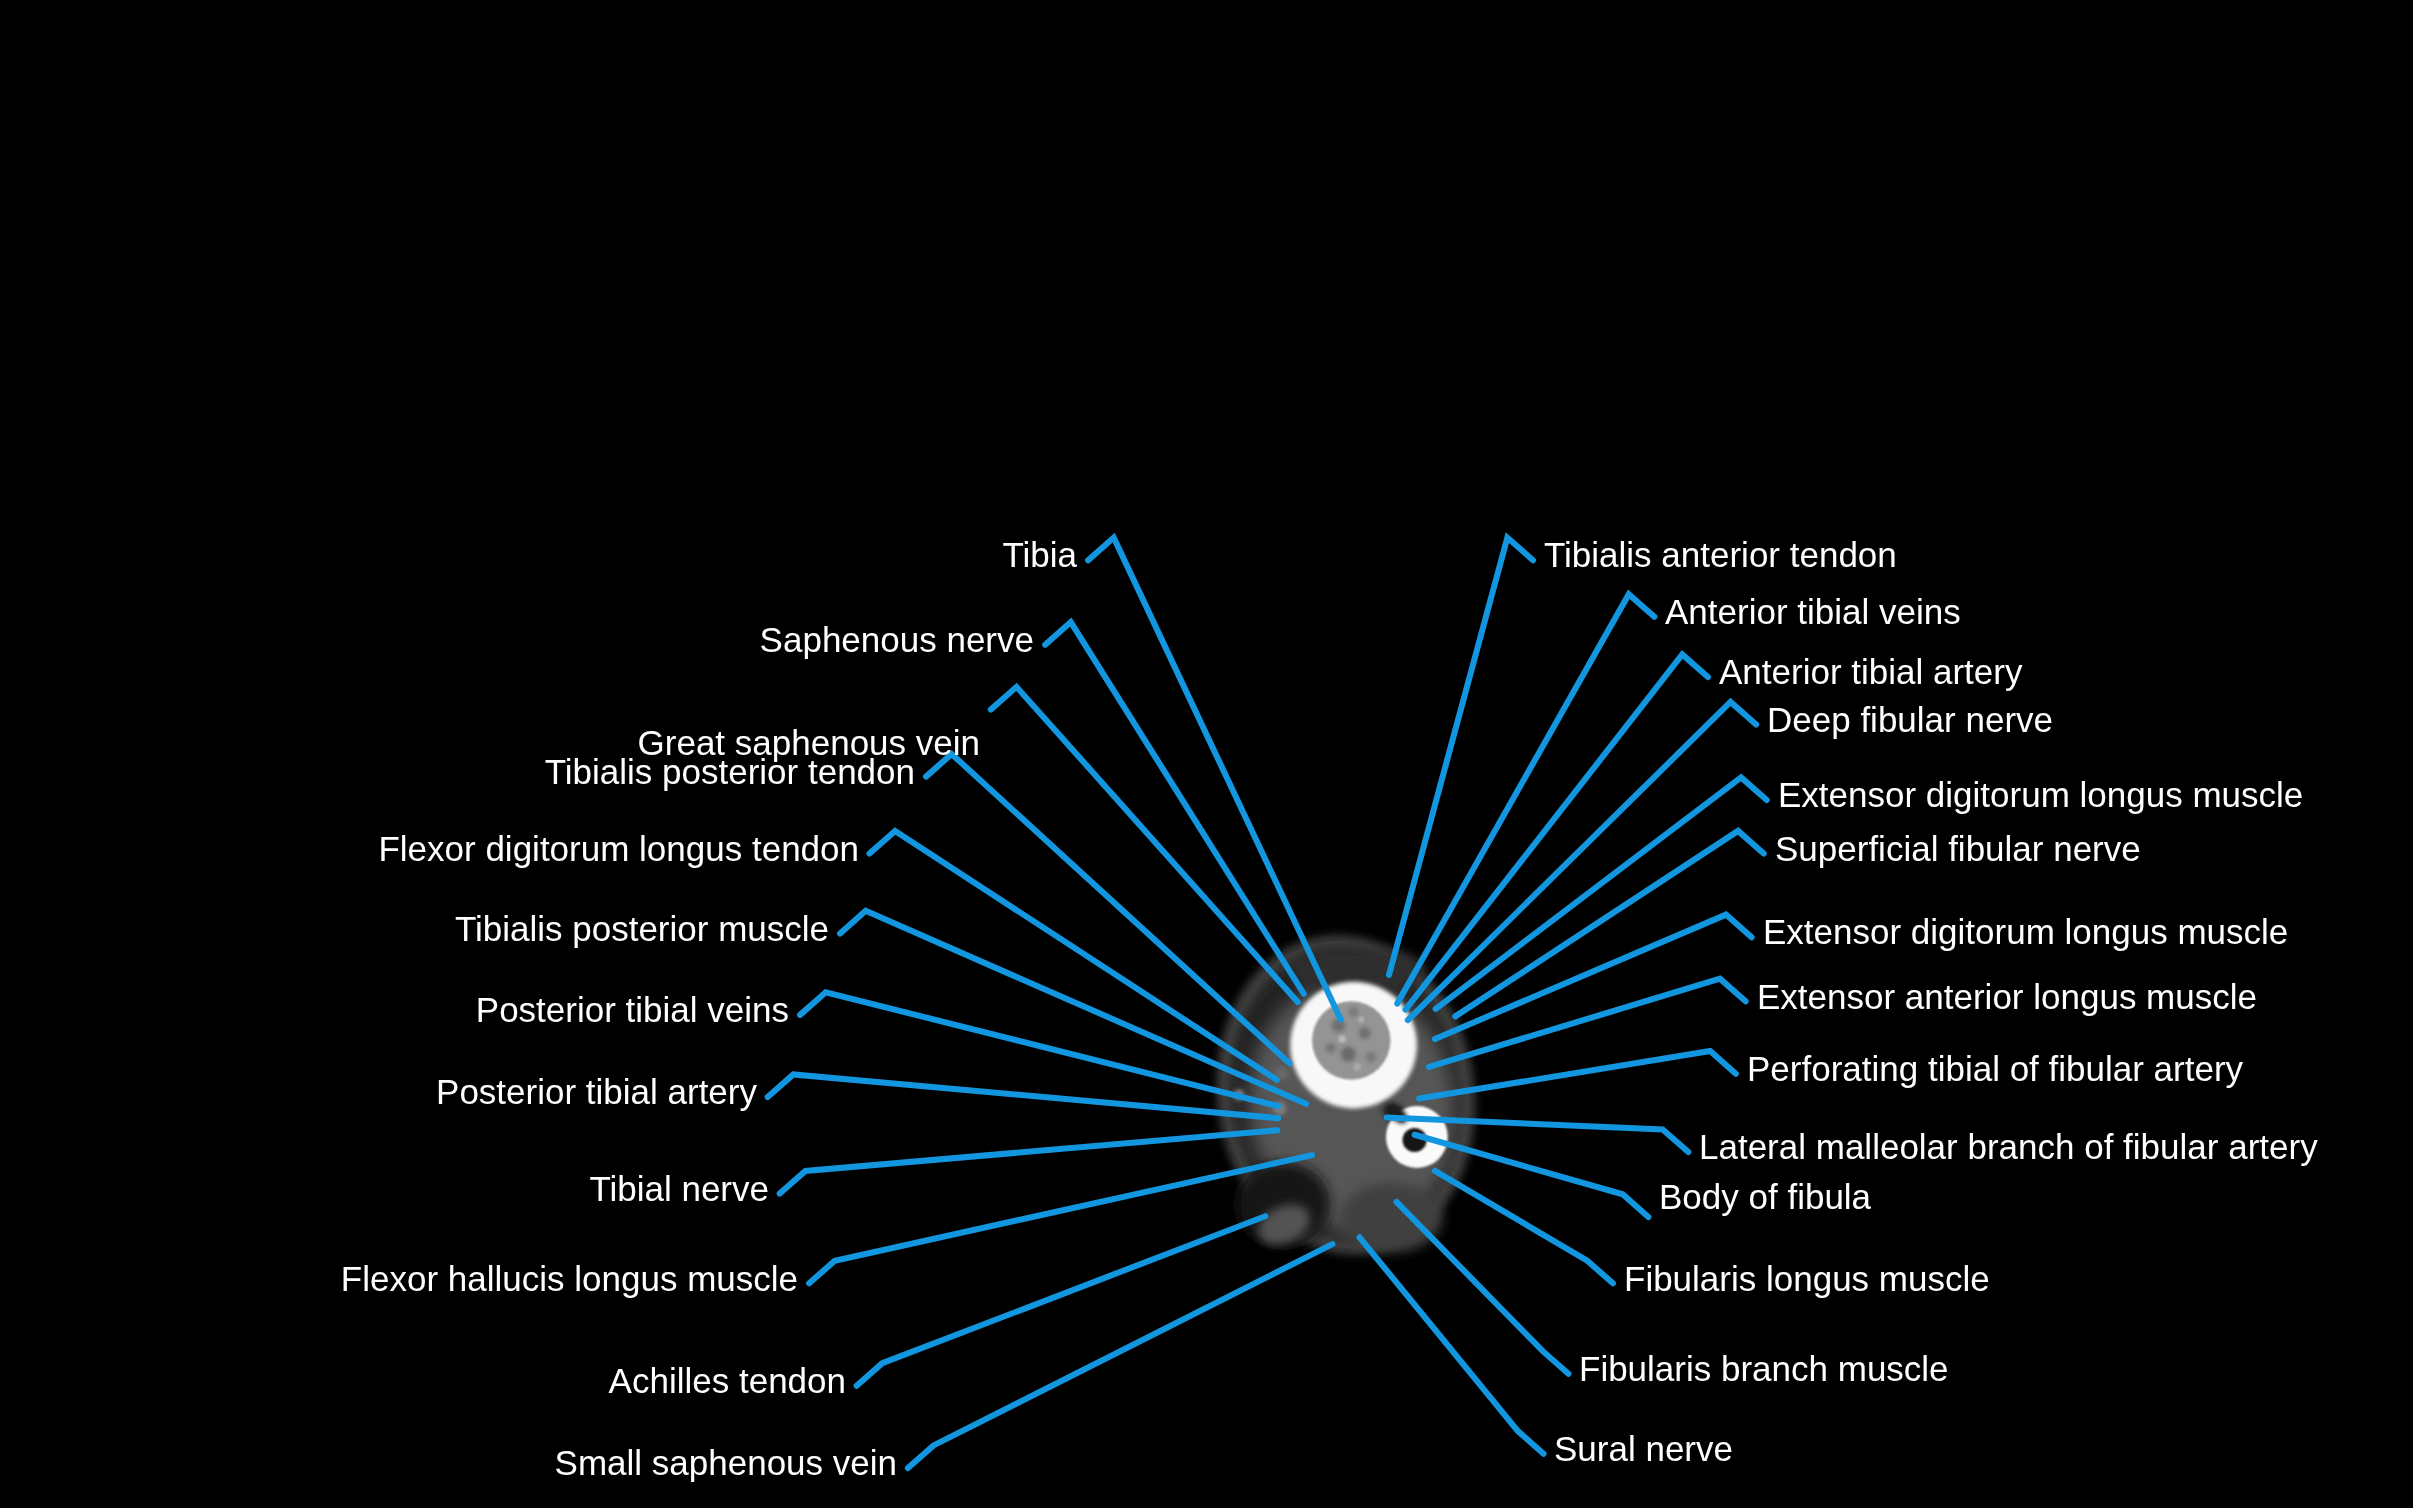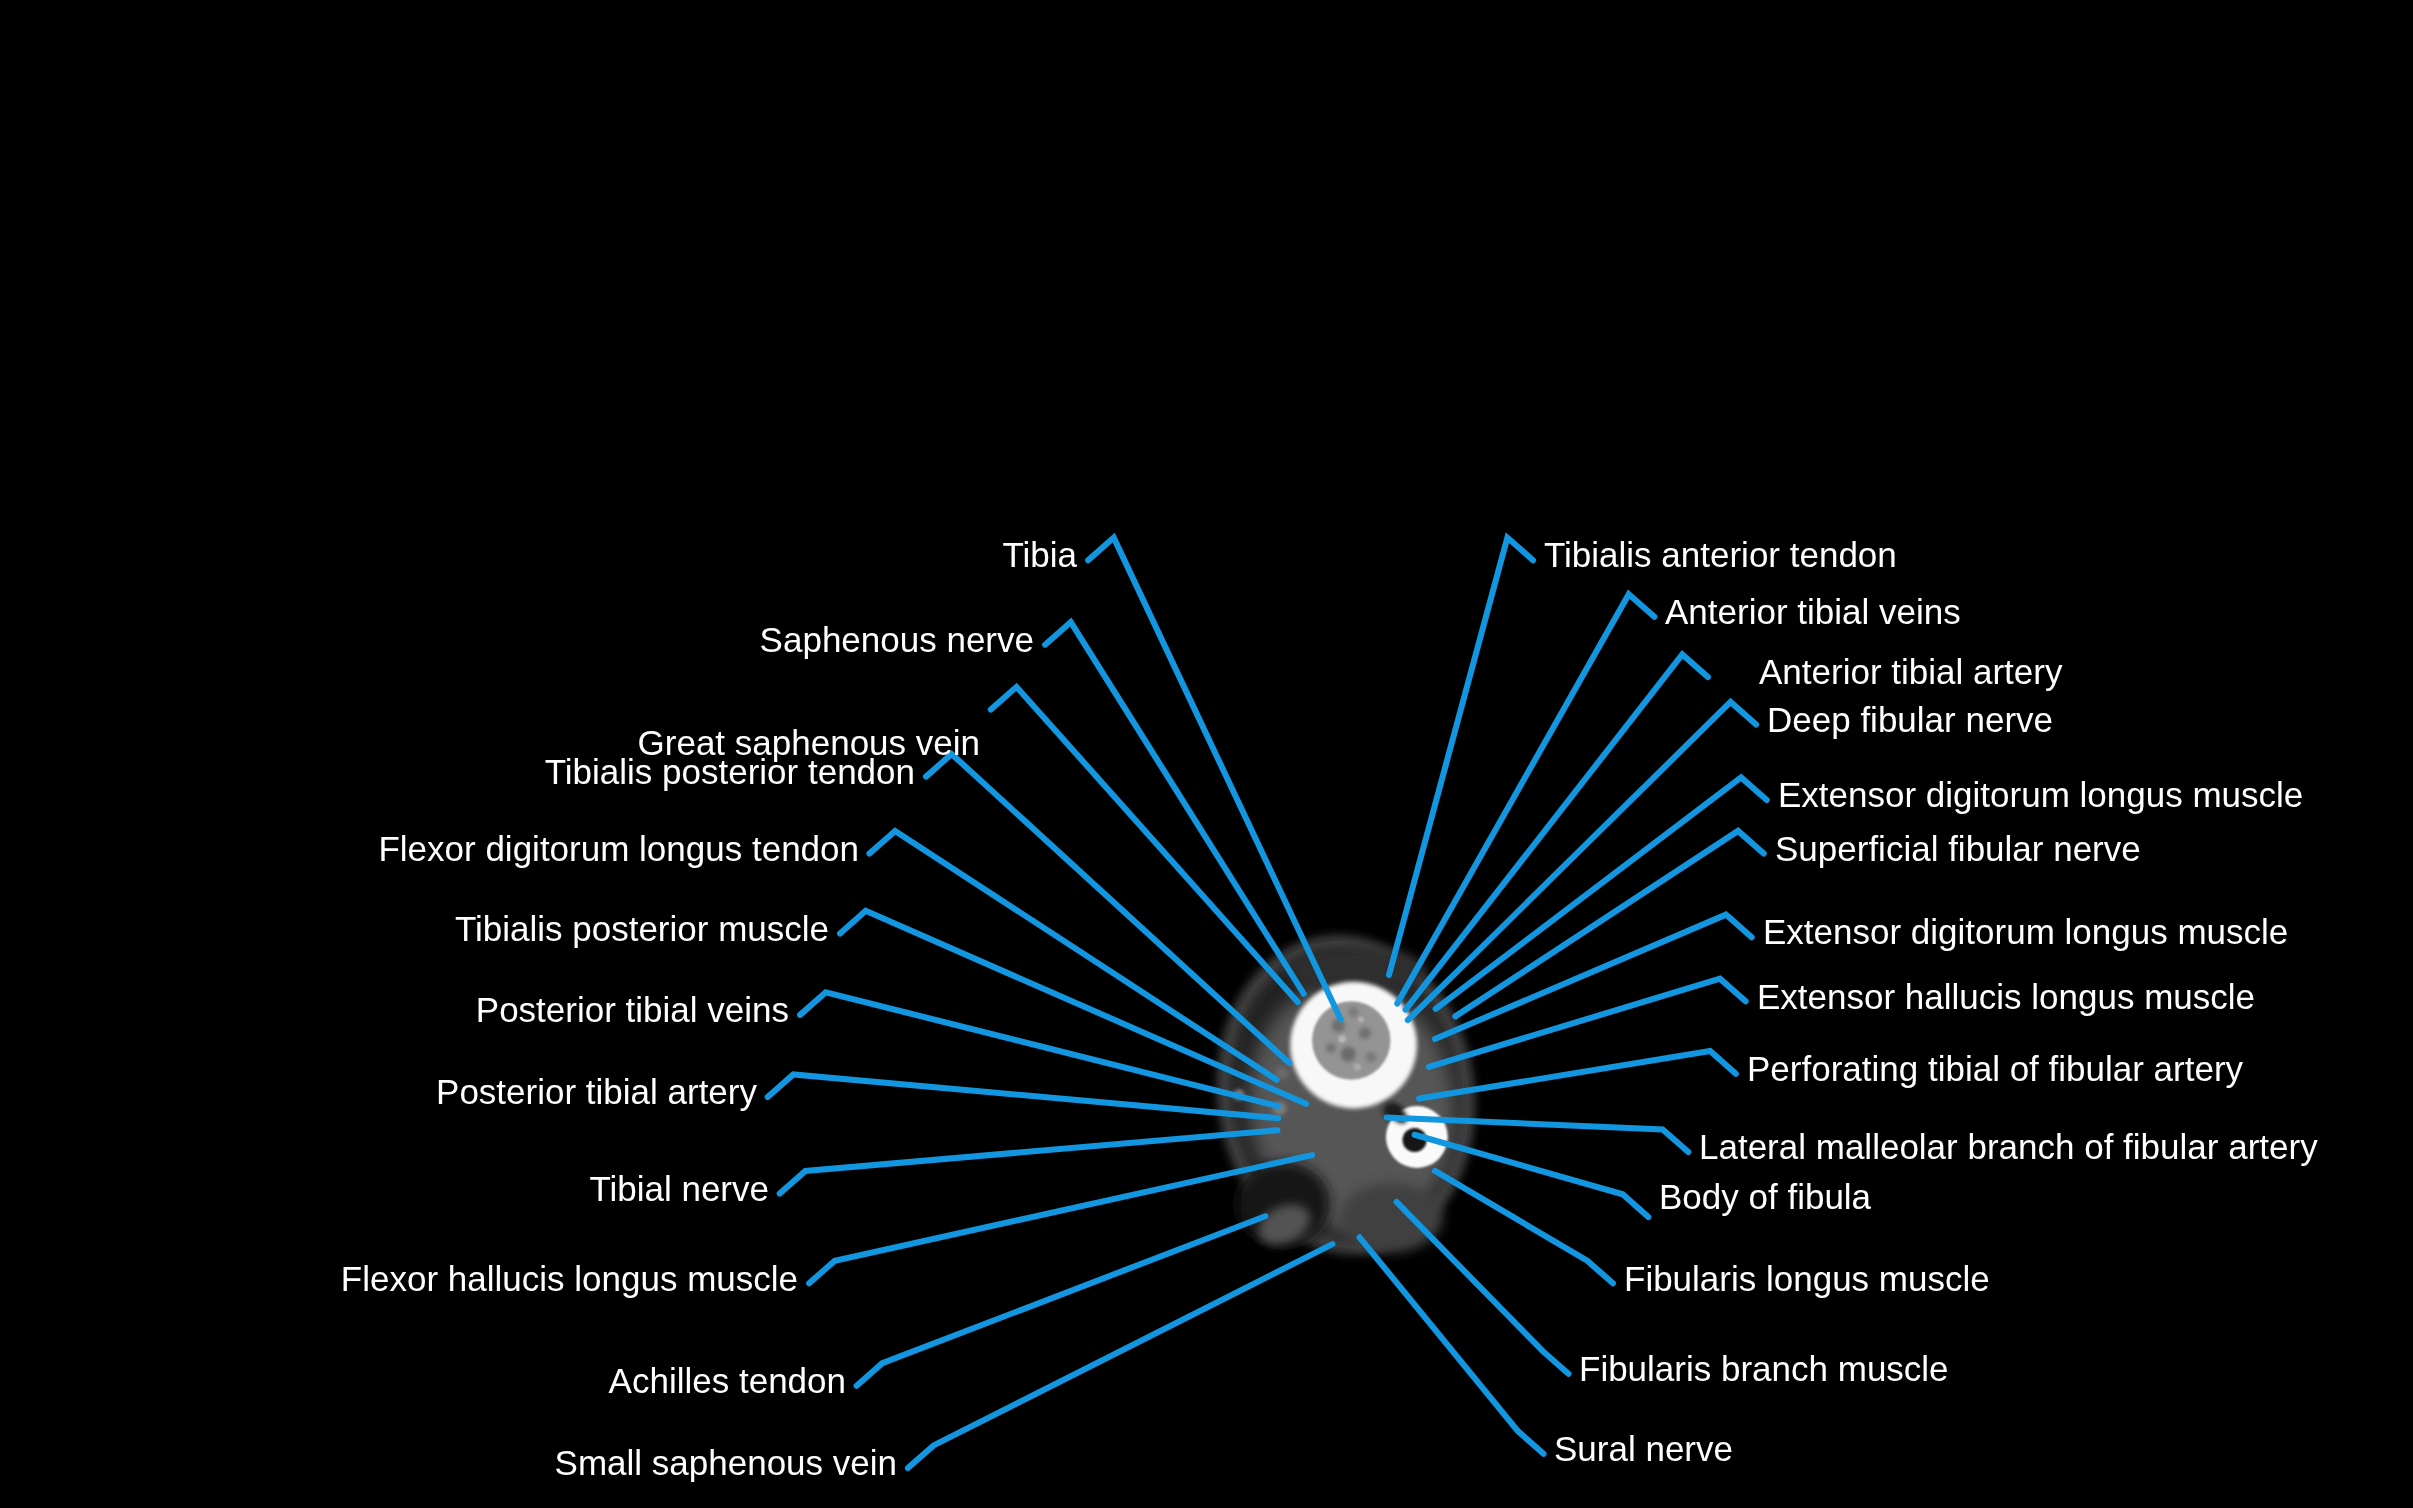--- a/index.html
+++ b/index.html
@@ -146,26 +146,26 @@
       <div class="label left" style="top: 848px; right: 1554px;">Flexor digitorum longus tendon</div>
       <div class="label left" style="top: 928px; right: 1584px;">Tibialis posterior muscle</div>
       <div class="label left" style="top: 1009px; right: 1624px;">Posterior tibial veins</div>
       <div class="label left" style="top: 1091px; right: 1656px;">Posterior tibial artery</div>
       <div class="label left" style="top: 1188px; right: 1644px;">Tibial nerve</div>
       <div class="label left" style="top: 1278px; right: 1615px;">Flexor hallucis longus muscle</div>
       <div class="label left" style="top: 1380px; right: 1567px;">Achilles tendon</div>
       <div class="label left" style="top: 1462px; right: 1516px;">Small saphenous vein</div>
       <div class="label right" style="top: 554px; left: 1544px;">Tibialis anterior tendon</div>
       <div class="label right" style="top: 611px; left: 1665px;">Anterior tibial veins</div>
-      <div class="label right" style="top: 671px; left: 1719px; margin-left: 40px;">Anterior tibial artery</div>
+      <div class="label right" style="top: 671px; left: 1719px;">Anterior tibial artery</div>
       <div class="label right" style="top: 719px; left: 1767px;">Deep fibular nerve</div>
       <div class="label right" style="top: 794px; left: 1778px;">Extensor digitorum longus muscle</div>
       <div class="label right" style="top: 848px; left: 1775px; text-align: center;">Superficial fibular nerve</div>
       <div class="label right" style="top: 931px; left: 1763px;">Extensor digitorum longus muscle</div>
-      <div class="label right" style="top: 996px; left: 1757px;">Extensor hallucis longus muscle</div>
+      <div class="label right" style="top: 996px; left: 1757px;">Extensor anterior longus muscle</div>
       <div class="label right" style="top: 1068px; left: 1747px;">Perforating tibial of fibular artery</div>
       <div class="label right" style="top: 1146px; left: 1699px;">Lateral malleolar branch of fibular artery</div>
       <div class="label right" style="top: 1196px; left: 1659px;">Body of fibula</div>
       <div class="label right" style="top: 1278px; left: 1624px;">Fibularis longus muscle</div>
       <div class="label right" style="top: 1368px; left: 1579px;">Fibularis branch muscle</div>
       <div class="label right" style="top: 1448px; left: 1554px;">Sural nerve</div>
     </div>
 </div>
 
 

